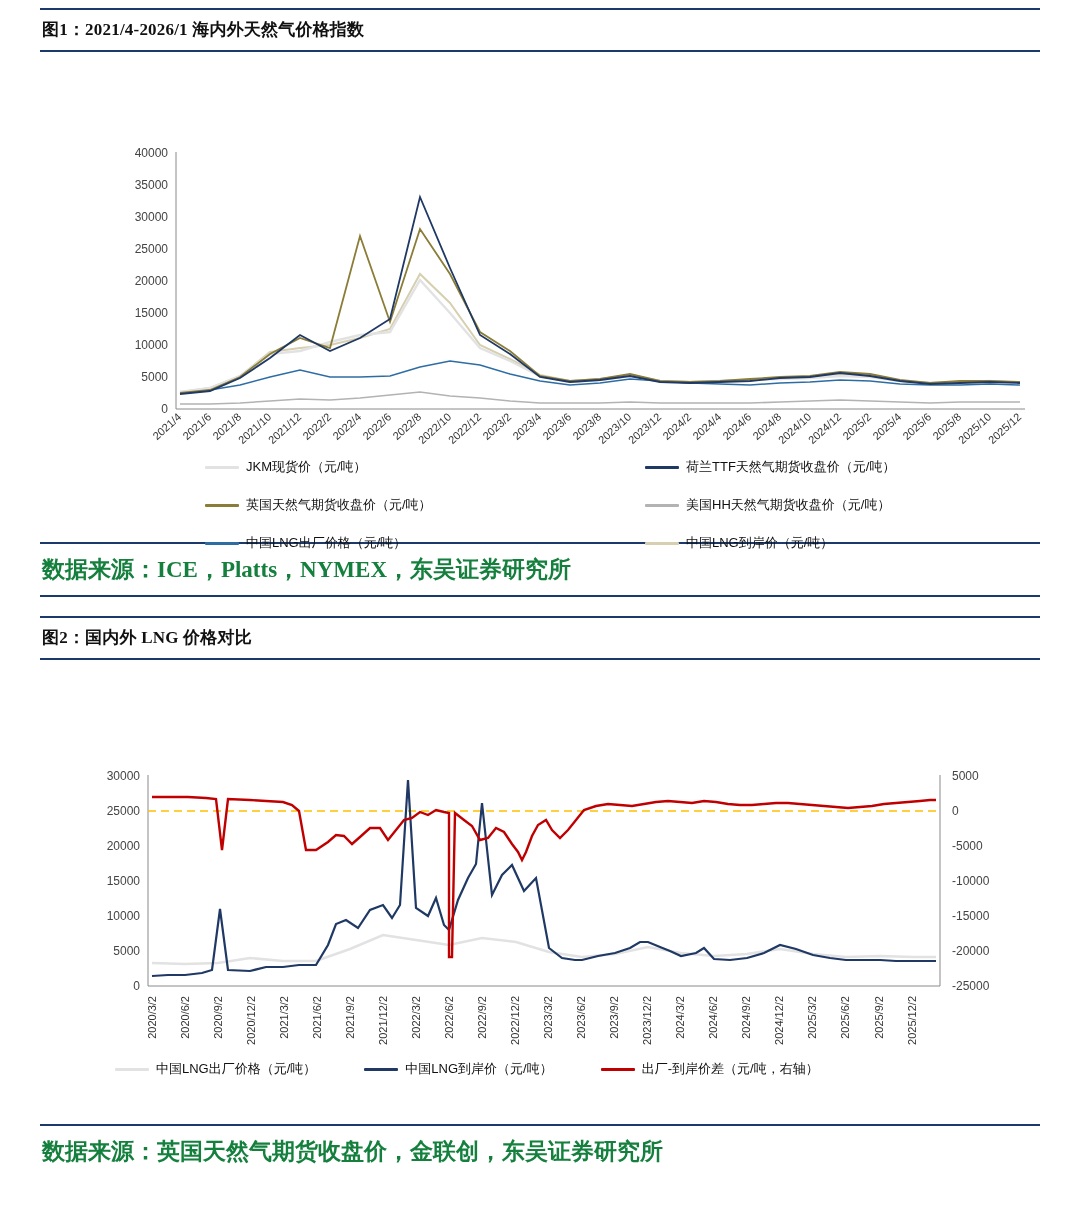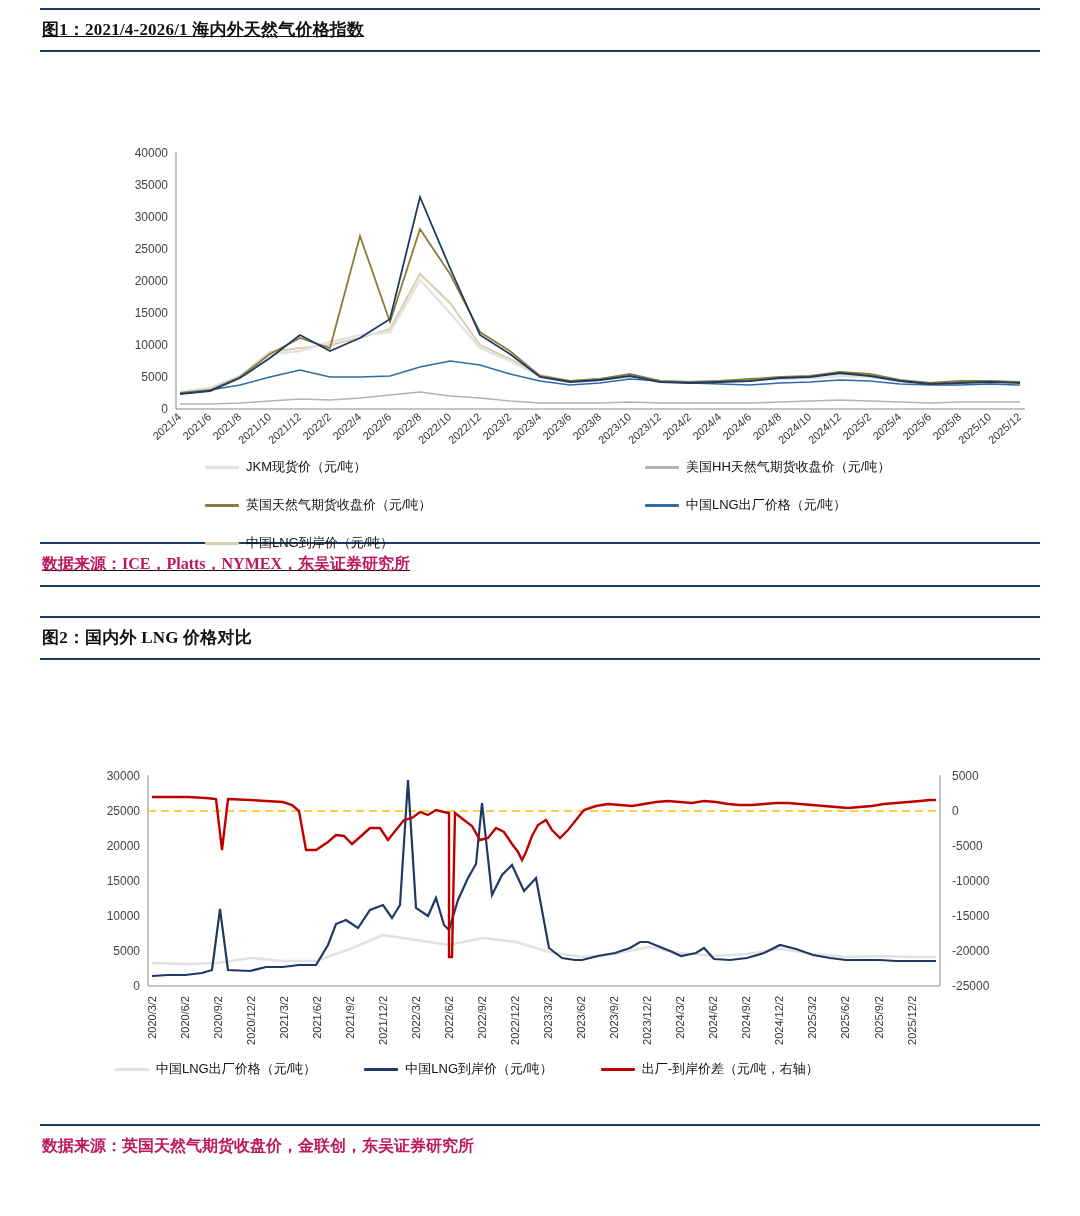--- a/index.html
+++ b/index.html
@@ -11,35 +11,35 @@
   }
   .fig-block{position:absolute;left:40px;width:1000px;}
   .rule{border-top:2px solid #1b3a6b;width:1000px;}
   .fig-title{
     font-family:"Liberation Serif","DejaVu Serif",serif;
     font-weight:bold;font-size:17px;color:#111;
     padding:8px 2px 9px 2px;letter-spacing:.2px;
   }
   .src{
     font-family:"Liberation Serif","DejaVu Serif",serif;
-    font-weight:bold;font-size:16px;color:#be185d;
+    font-weight:bold;font-size:23px;color:#15803d;
     padding:10px 2px 0 2px;
   }
   .chart-area{position:relative;width:1000px;}
   svg{display:block;}
   .tick-lbl{font-size:12px;fill:#444;font-family:"Liberation Sans",sans-serif;}
   .xtick-lbl{font-size:11px;fill:#333;font-family:"Liberation Sans",sans-serif;}
   .legend-item{display:flex;align-items:center;margin-right:18px;}
   .legend-line{width:34px;height:3px;margin-right:7px;border-radius:1px;}
   .legend-txt{white-space:nowrap;font-size:13px;}
 </style>
 </head>
 <body>
 
-<div class="fig-block" style="top:8px;text-decoration:underline;">
+<div class="fig-block" style="top:8px;">
   <div class="rule"></div>
   <div class="fig-title">图1：2021/4-2026/1 海内外天然气价格指数</div>
   <div class="rule"></div>
 
   <div class="chart-area">
     <svg width="1000" height="430" viewBox="0 0 1000 430">
       <g font-family="Liberation Sans, sans-serif">
 
         <text class="tick-lbl" x="128" y="105" text-anchor="end">40000</text>
         <text class="tick-lbl" x="128" y="137" text-anchor="end">35000</text>
@@ -101,26 +101,30 @@
         <text class="xtick-lbl" transform="translate(982,366) rotate(-42)" text-anchor="end">2025/12</text>
       </g>
     </svg>
 
     <div style="position:absolute;left:165px;top:406px;width:800px;display:grid;grid-template-columns:440px 420px;row-gap:20px;">
       <div class="legend-item">
         <span class="legend-line" style="background:#e2e2e2;"></span>
         <span class="legend-txt">JKM现货价（元/吨）</span>
       </div>
       <div class="legend-item">
+        <span class="legend-line" style="background:#1f3864;"></span>
+        <span class="legend-txt">荷兰TTF天然气期货收盘价（元/吨）</span>
+      </div>
+      <div class="legend-item">
+        <span class="legend-line" style="background:#8b7d37;"></span>
+        <span class="legend-txt">英国天然气期货收盘价（元/吨）</span>
+      </div>
+      <div class="legend-item">
         <span class="legend-line" style="background:#b3b3b3;"></span>
         <span class="legend-txt">美国HH天然气期货收盘价（元/吨）</span>
-      </div>
-      <div class="legend-item">
-        <span class="legend-line" style="background:#8b7d37;"></span>
-        <span class="legend-txt">英国天然气期货收盘价（元/吨）</span>
       </div>
       <div class="legend-item">
         <span class="legend-line" style="background:#2e6da4;"></span>
         <span class="legend-txt">中国LNG出厂价格（元/吨）</span>
       </div>
       <div class="legend-item">
         <span class="legend-line" style="background:#d6d0b0;"></span>
         <span class="legend-txt">中国LNG到岸价（元/吨）</span>
       </div>
     </div>

